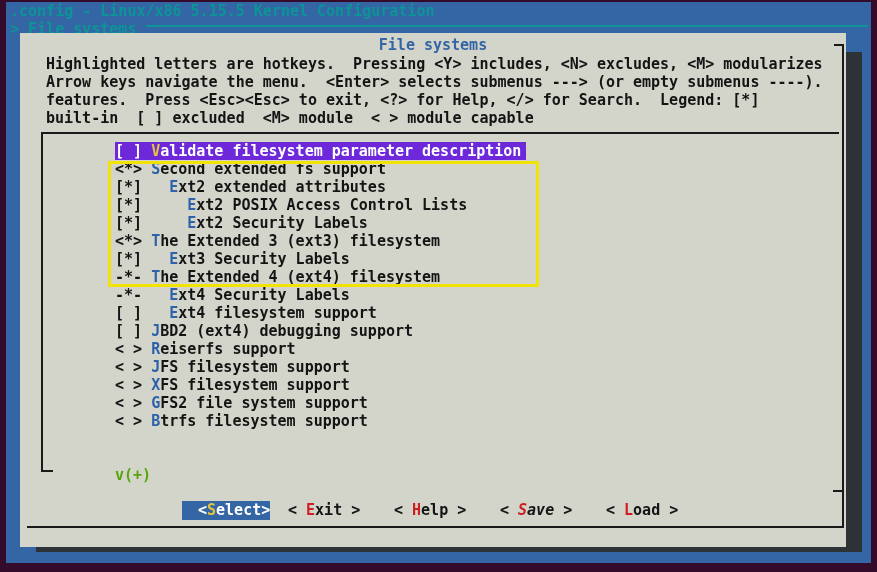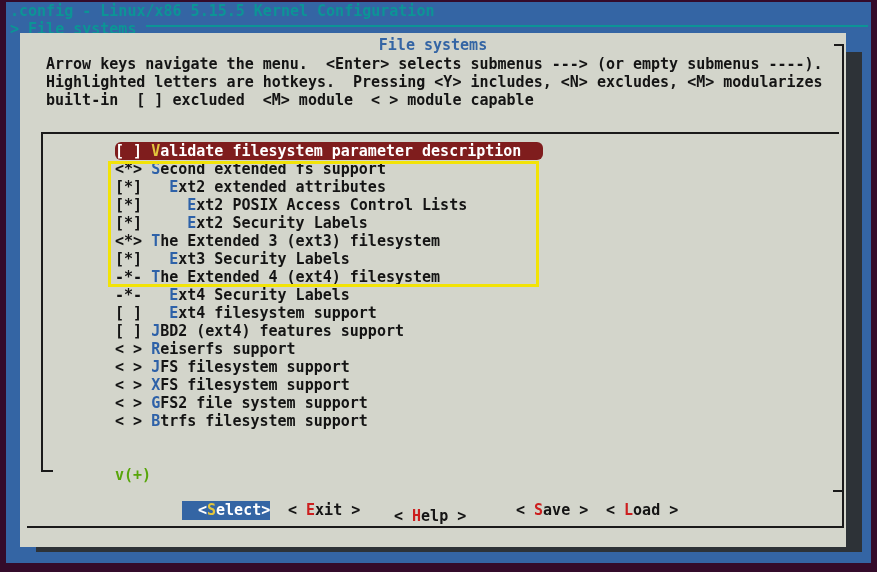--- a/index.html
+++ b/index.html
@@ -30,21 +30,21 @@
   .sep-tick{left:813px;top:457px;width:9px;height:2px;}
 
   
   .mb-top{left:21px;top:99px;width:798px;height:2px;}
   .mb-left{left:21px;top:99px;width:2px;height:339px;}
   .mb-corner-arm{left:21px;top:437px;width:12px;height:2px;}
 
   .menu{position:absolute;left:95px;top:109px;}
   .menu-row{white-space:pre;height:18px;width:fit-content;}
   .menu-row .hk{color:#2d61a8;}
-  .menu-row.selected{background:#7f1d1d;color:#ffffff;padding-right:22px;border-radius:6px;}
+  .menu-row.selected{background:#6d28d9;color:#ffffff;padding-right:5px;}
   .menu-row.selected .hk{color:#e3c53c;}
   .more{position:absolute;left:95px;top:433px;color:#57a50a;white-space:pre;}
 
   .hlbox{position:absolute;left:88px;top:128px;width:431px;height:126px;
          border:3px solid #f2e307;box-sizing:border-box;pointer-events:none;}
 
   .btn{position:absolute;top:468px;height:19px;line-height:19px;white-space:pre;color:#141414;}
   .btn .hk{color:#cc1f1f;}
   .btn.selected{background:#3465a4;color:#ffffff;padding-left:16px;}
   .btn.selected .hk{color:#e3c53c;}
@@ -58,22 +58,23 @@
     <div class="breadcrumb">&gt; File systems</div>
     <div class="crumb-rule"></div>
   </div>
 
   <div class="shadow"></div>
 
   <div class="dialog">
     <div class="dlg-title">File systems</div>
 
     <div class="help">
+      <div>Highlighted letters are hotkeys.  Pressing &lt;Y&gt; includes, &lt;N&gt; excludes, &lt;M&gt; modularizes</div>
       <div>Arrow keys navigate the menu.  &lt;Enter&gt; selects submenus ---&gt; (or empty submenus ----).</div>
-      <div>Highlighted letters are hotkeys.  Pressing &lt;Y&gt; includes, &lt;N&gt; excludes, &lt;M&gt; modularizes</div>
+      <div>features.  Press &lt;Esc&gt;&lt;Esc&gt; to exit, &lt;?&gt; for Help, &lt;/&gt; for Search.  Legend: [*]</div>
       <div>built-in  [ ] excluded  &lt;M&gt; module  &lt; &gt; module capable</div>
     </div>
 
     <div class="brd mb-top"></div>
     <div class="brd mb-left"></div>
     <div class="brd mb-corner-arm"></div>
 
     <div class="brd dlg-right"></div>
     <div class="brd dlg-bottom"></div>
     <div class="brd dlg-corner-arm"></div>
@@ -83,33 +84,33 @@
         <div class="menu-row selected"><span>[ ] </span><span class="hk">V</span><span>alidate filesystem parameter description</span></div>
         <div class="menu-row"><span>&lt;*&gt; </span><span class="hk">S</span><span>econd extended fs support</span></div>
         <div class="menu-row"><span>[*]   </span><span class="hk">E</span><span>xt2 extended attributes</span></div>
         <div class="menu-row"><span>[*]     </span><span class="hk">E</span><span>xt2 POSIX Access Control Lists</span></div>
         <div class="menu-row"><span>[*]     </span><span class="hk">E</span><span>xt2 Security Labels</span></div>
         <div class="menu-row"><span>&lt;*&gt; </span><span class="hk">T</span><span>he Extended 3 (ext3) filesystem</span></div>
         <div class="menu-row"><span>[*]   </span><span class="hk">E</span><span>xt3 Security Labels</span></div>
         <div class="menu-row"><span>-*- </span><span class="hk">T</span><span>he Extended 4 (ext4) filesystem</span></div>
         <div class="menu-row"><span>-*-   </span><span class="hk">E</span><span>xt4 Security Labels</span></div>
         <div class="menu-row"><span>[ ]   </span><span class="hk">E</span><span>xt4 filesystem support</span></div>
-        <div class="menu-row"><span>[ ] </span><span class="hk">J</span><span>BD2 (ext4) features support</span></div>
+        <div class="menu-row"><span>[ ] </span><span class="hk">J</span><span>BD2 (ext4) debugging support</span></div>
         <div class="menu-row"><span>&lt; &gt; </span><span class="hk">R</span><span>eiserfs support</span></div>
         <div class="menu-row"><span>&lt; &gt; </span><span class="hk">J</span><span>FS filesystem support</span></div>
         <div class="menu-row"><span>&lt; &gt; </span><span class="hk">X</span><span>FS filesystem support</span></div>
         <div class="menu-row"><span>&lt; &gt; </span><span class="hk">G</span><span>FS2 file system support</span></div>
         <div class="menu-row"><span>&lt; &gt; </span><span class="hk">B</span><span>trfs filesystem support</span></div>
       </div>
 
     <div class="more">v(+)</div>
 
     <div class="hlbox"></div>
 
     <div id="button-row">
         <div class="btn selected" style="left: 162px;"><span>&lt;</span><span class="hk">S</span><span>elect&gt;</span></div>
         <div class="btn" style="left: 268px;"><span>&lt; </span><span class="hk">E</span><span>xit &gt;</span></div>
-        <div class="btn" style="left: 374px; margin-top: 6px;"><span>&lt; </span><span class="hk">H</span><span>elp &gt;</span></div>
-        <div class="btn" style="left: 496px;"><span>&lt; </span><span class="hk">S</span><span>ave &gt;</span></div>
+        <div class="btn" style="left: 374px;"><span>&lt; </span><span class="hk">H</span><span>elp &gt;</span></div>
+        <div class="btn" style="left: 480px; font-style: italic;"><span>&lt; </span><span class="hk">S</span><span>ave &gt;</span></div>
         <div class="btn" style="left: 586px;"><span>&lt; </span><span class="hk">L</span><span>oad &gt;</span></div>
       </div>
   </div>
 </div>
 
 </body></html>

